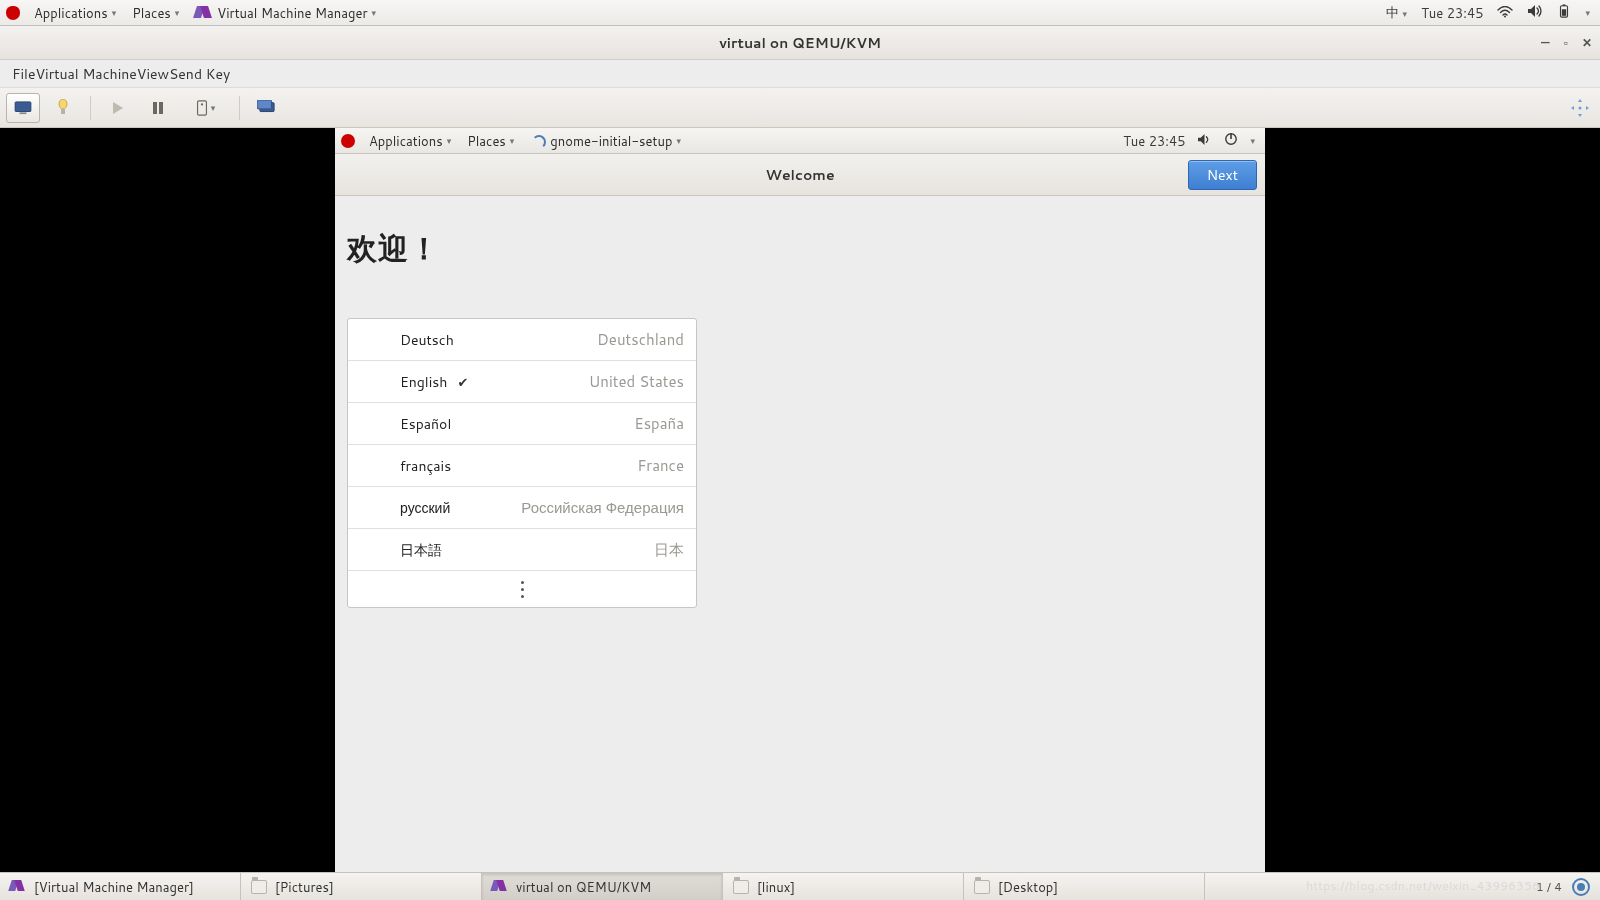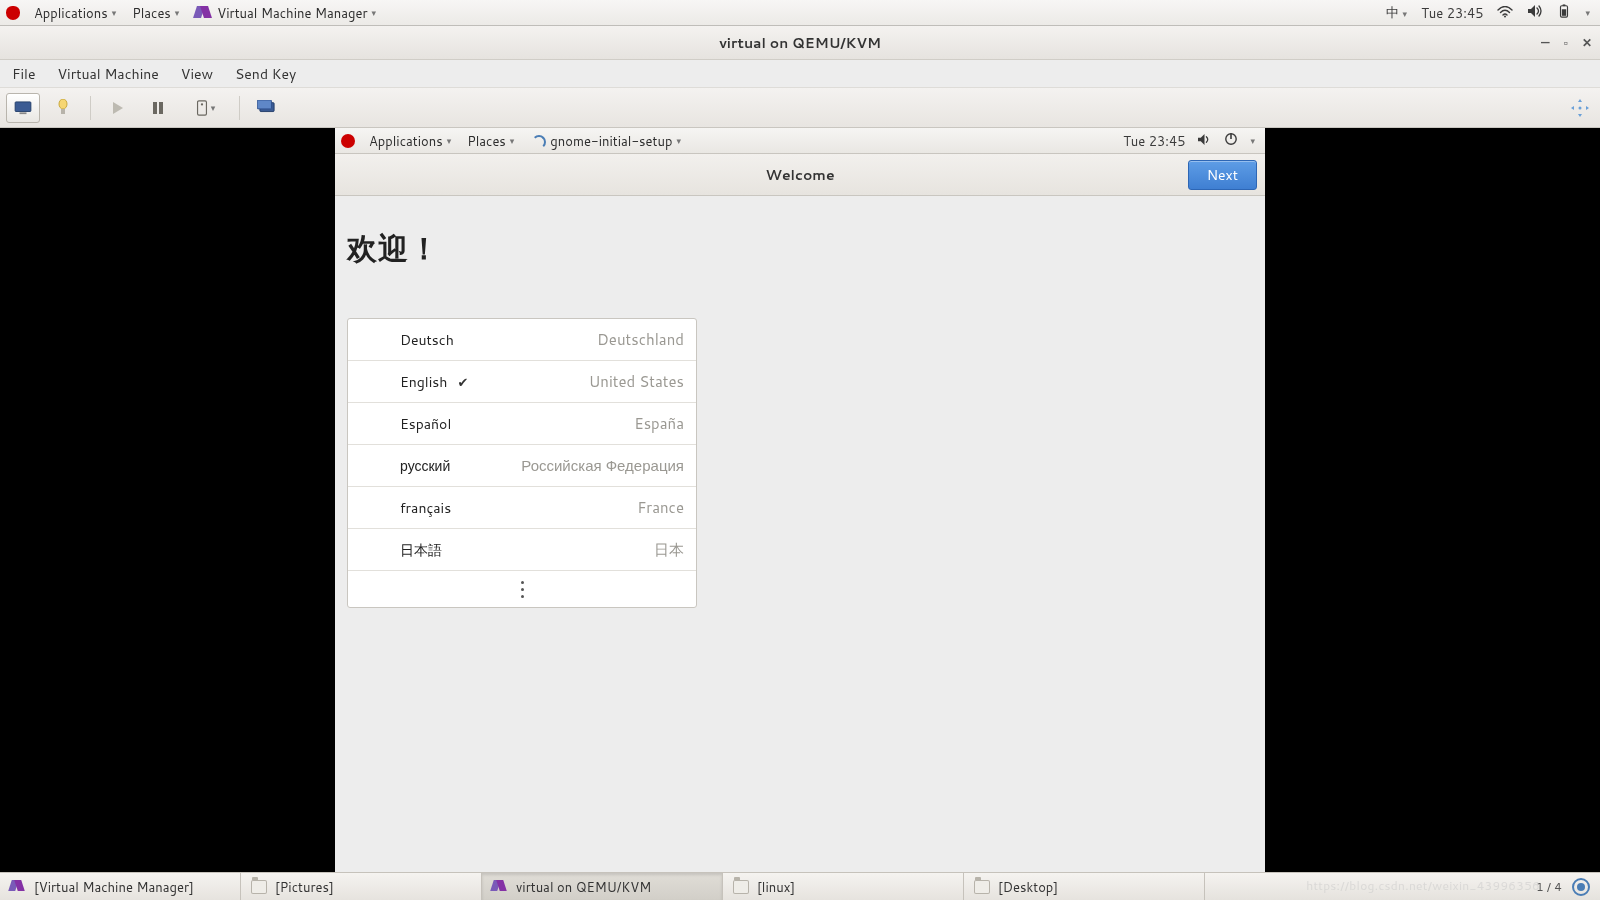--- a/index.html
+++ b/index.html
@@ -27,21 +27,21 @@
     background: #ededed; display:flex; flex-direction:column;
   }
   .vmm-title {
     height: 34px; background: linear-gradient(#f4f2f0,#e6e3df);
     border-bottom:1px solid #d0cdc7; display:flex; align-items:center;
     justify-content:center; position:relative; font-weight:600; font-size:14px; color:#333;
   }
   .vmm-title .winbtns { position:absolute; right:8px; display:flex; gap:14px; color:#555; font-size:12px;}
   .vmm-menubar {
     height: 28px; background:#ededed; border-bottom:1px solid #dedcd8;
-    display:flex; align-items:center; gap:22px; padding: 0 12px; font-size:14px; color:#333;
+    display:flex; align-items:center; padding: 0 12px; font-size:14px; color:#333;
   }
   .vmm-toolbar {
     height: 40px; background: linear-gradient(#f4f2f0,#e8e5e1);
     border-bottom:1px solid #c9c6c0; display:flex; align-items:center; padding:0 6px; gap:6px;
   }
   .tb-btn { width:34px; height:30px; border:1px solid transparent; border-radius:3px;
     display:flex; align-items:center; justify-content:center; color:#555;}
   .tb-btn.active { background:linear-gradient(#fff,#e9e7e3); border-color:#b9b5ad; box-shadow:inset 0 1px #fff;}
   .tb-sep { width:1px; height:24px; background:#cfccc6; margin:0 4px;}
   .tb-caret { font-size:9px; color:#777; margin-left:2px;}
@@ -289,29 +289,29 @@
               <div class="rg">United States</div>
             </div>
             <div class="lang-row">
               <div class="ln">
                 <span>Español</span>
               </div>
               <div class="rg">España</div>
             </div>
             <div class="lang-row">
               <div class="ln">
+                <span>français</span>
+              </div>
+              <div class="rg">France</div>
+            </div>
+            <div class="lang-row">
+              <div class="ln">
                 <span>русский</span>
               </div>
               <div class="rg">Российская Федерация</div>
-            </div>
-            <div class="lang-row">
-              <div class="ln">
-                <span>français</span>
-              </div>
-              <div class="rg">France</div>
             </div>
             <div class="lang-row">
               <div class="ln">
                 <span>日本語</span>
               </div>
               <div class="rg">日本</div>
             </div>
             <div class="lang-more">
               <div class="dots">
                 <span></span>

